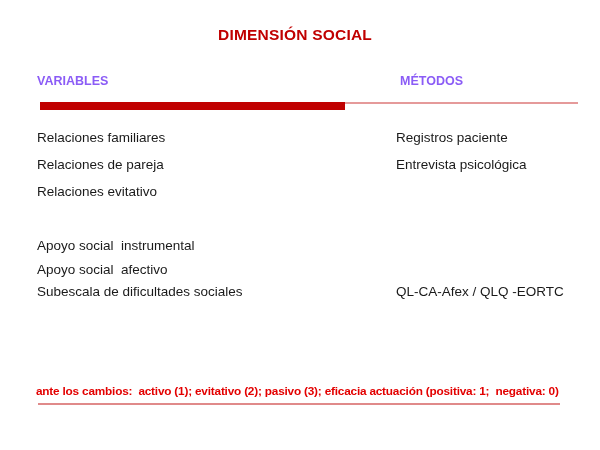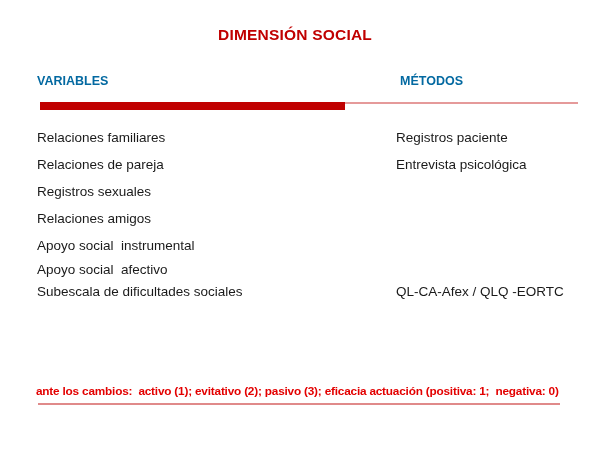--- a/index.html
+++ b/index.html
@@ -17,21 +17,21 @@
     text-align:center;
     font-size:15.5px; font-weight:bold;
     color:#C00000;
     letter-spacing:0.2px;
     white-space:pre;
   }
 
   .col-header {
     position:absolute; top:74px;
     font-size:12.5px; font-weight:bold;
-    color:#0369a1;
+    color:#8b5cf6;
     white-space:pre;
   }
   .col-header.variables { left:37px; }
   .col-header.metodos  { left:400px;text-align:right; }
 
   .divider-bar {
     position:absolute; top:102px; left:40px;
     width:305px; height:8px;
     background:#C00000;
   }
@@ -81,25 +81,21 @@
 
   <div class="row" style="top:130px">
     <span class="cell variable">Relaciones familiares</span>
     <span class="cell metodo">Registros paciente</span>
   </div>
   <div class="row" style="top:157px">
     <span class="cell variable">Relaciones de pareja</span>
     <span class="cell metodo">Entrevista psicológica</span>
   </div>
   <div class="row" style="top:184px">
-    <span class="cell variable">Registros sexuales</span>
-    <span class="cell metodo"></span>
-  </div>
-  <div class="row" style="top:211px">
-    <span class="cell variable">Relaciones amigos</span>
+    <span class="cell variable">Relaciones evitativo</span>
     <span class="cell metodo"></span>
   </div>
   <div class="row" style="top:238px">
     <span class="cell variable">Apoyo social  instrumental</span>
     <span class="cell metodo"></span>
   </div>
   <div class="row" style="top:262px">
     <span class="cell variable">Apoyo social  afectivo</span>
     <span class="cell metodo"></span>
   </div>

